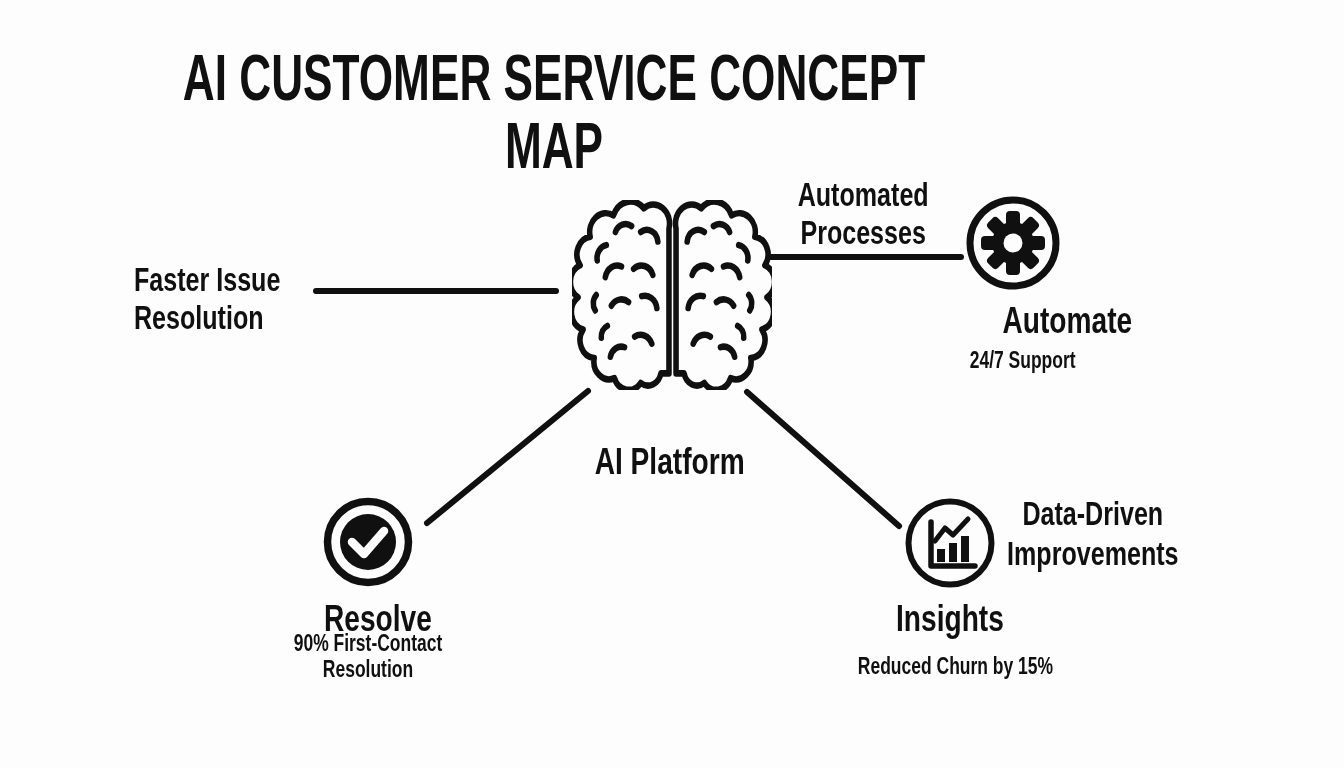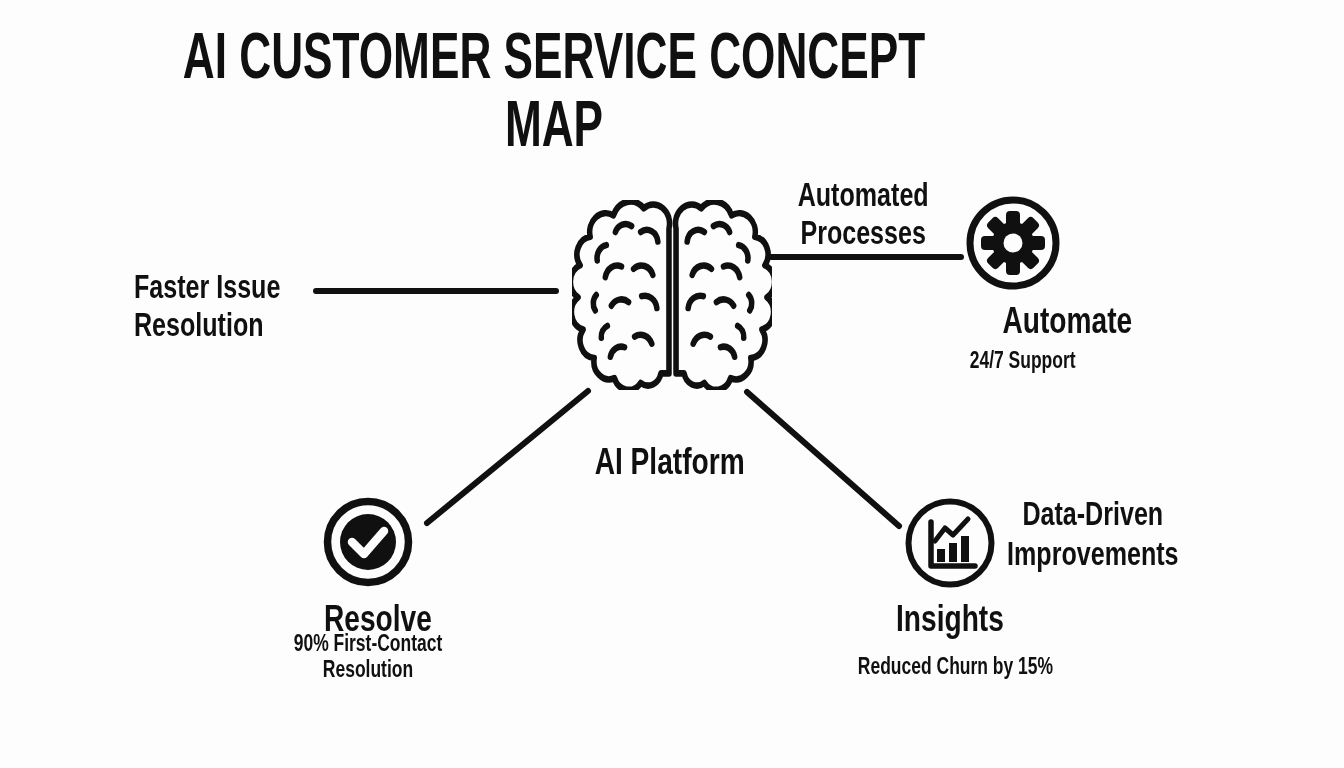--- a/index.html
+++ b/index.html
@@ -31,25 +31,25 @@
 
 <svg class="abs" style="left:0;top:0" width="1344" height="768" viewBox="0 0 1344 768">
   <g stroke="#101010" stroke-width="6" stroke-linecap="round">
     <line x1="316" y1="291" x2="556" y2="291"></line>
     <line x1="771" y1="257" x2="961" y2="257"></line>
     <line x1="588" y1="391" x2="427" y2="523"></line>
     <line x1="747" y1="392" x2="899" y2="526"></line>
   </g>
 </svg>
 
-<div class="abs ctr" style="left:0;top:22px;width:1108px">
+<div class="abs ctr" style="left:0;top:44px;width:1108px">
   <span class="lbl title cx68">AI CUSTOMER SERVICE CONCEPT MAP</span>
 </div>
 
-<div class="abs" style="left:134px;top:268px">
+<div class="abs" style="left:134px;top:261px">
   <span class="lbl big cx76 origin-left">Faster Issue
 Resolution</span>
 </div>
 
 <div class="abs ctr" style="left:763px;top:176px;width:200px">
   <span class="lbl big cx76">Automated
 Processes</span>
 </div>
 
 <svg class="abs" style="left:572px;top:200px" width="200" height="190" viewBox="8 12 198 160" preserveAspectRatio="none">

